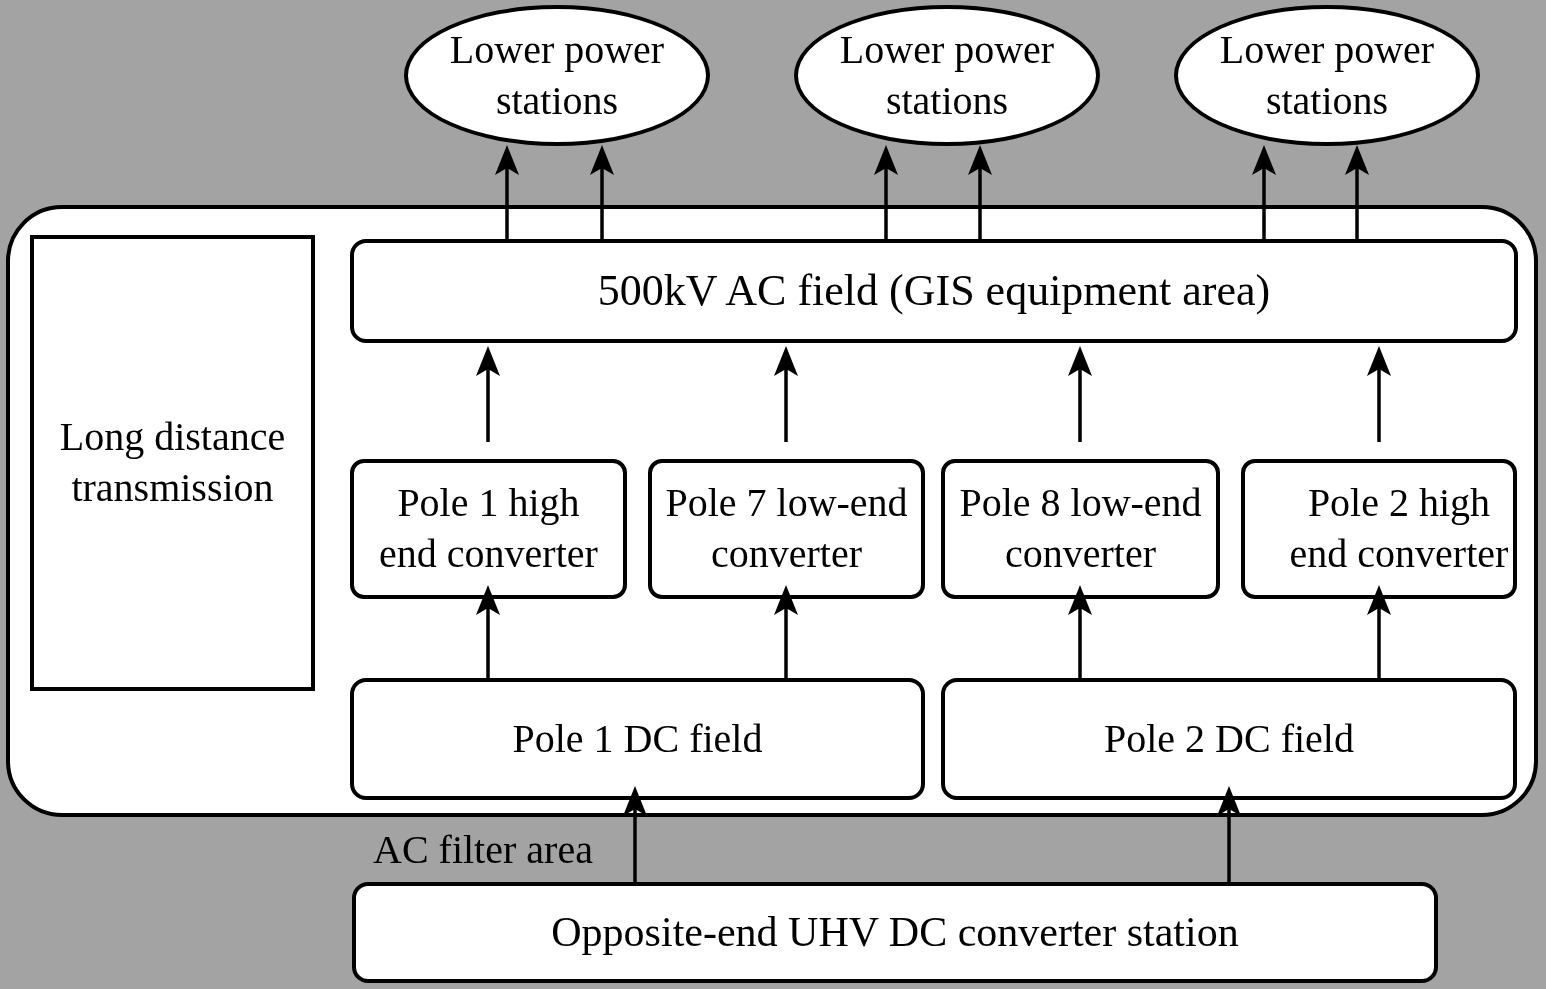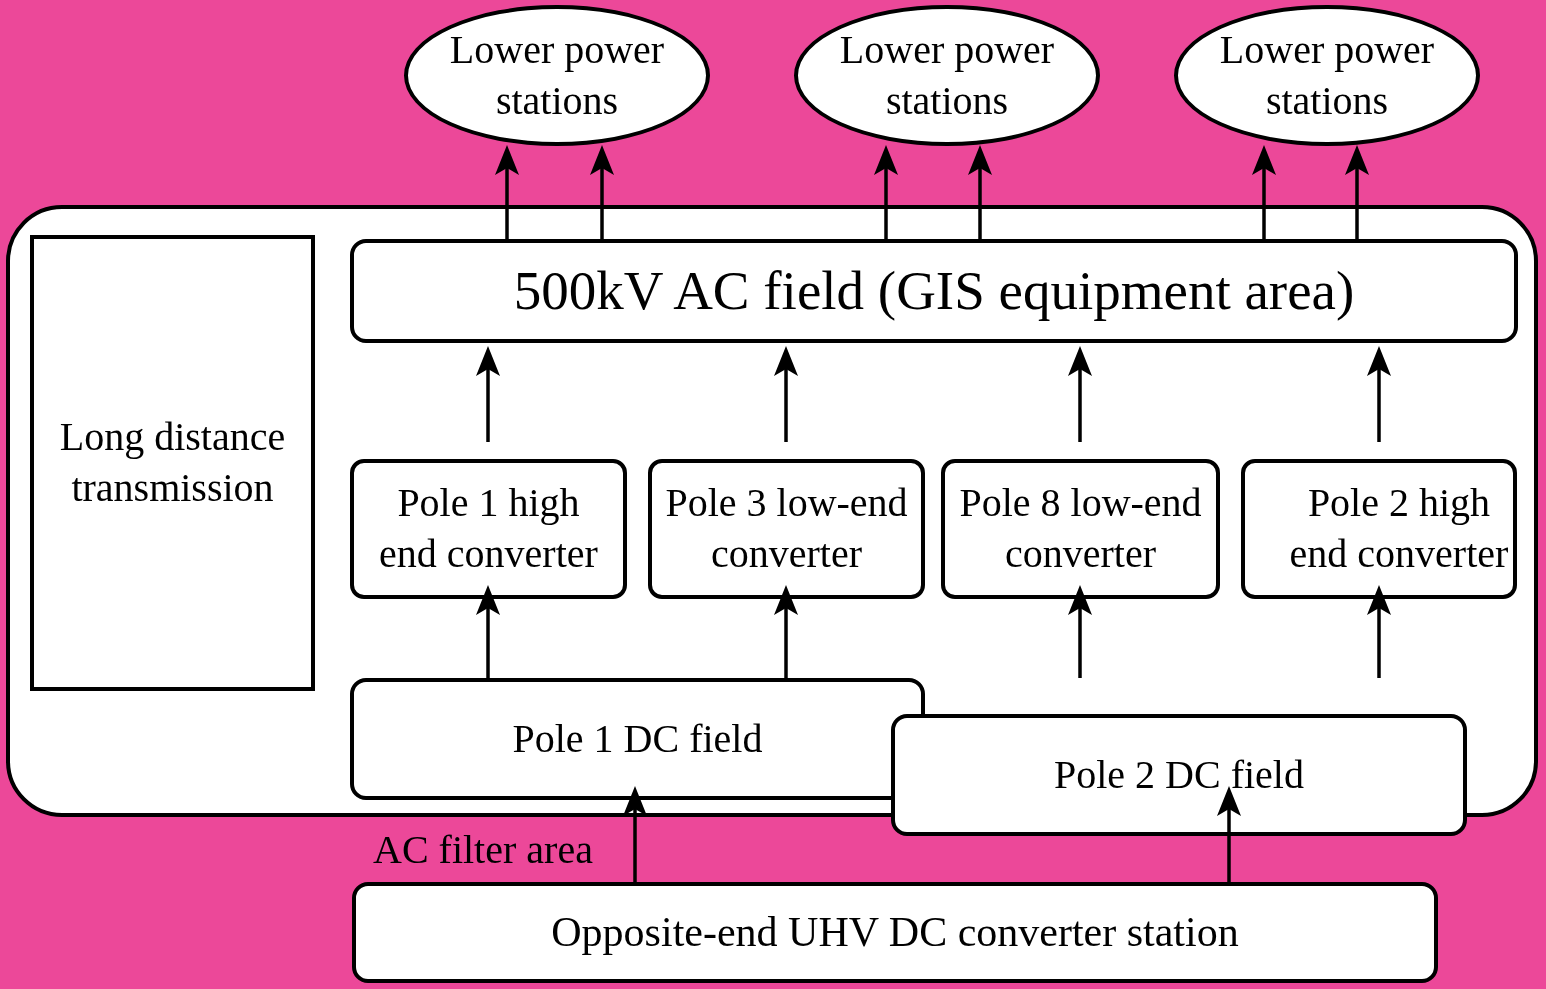--- a/index.html
+++ b/index.html
@@ -1,43 +1,43 @@
 <!DOCTYPE html>
 <html><head>
 <meta charset="utf-8">
 <style>
   html,body{margin:0;padding:0;background:#ffffff;}
   .canvas{
-    position:relative;width:1546px;height:989px;background:#ec4899;
+    position:relative;width:1546px;height:989px;background:#a3a3a3;
     font-family:"Liberation Serif","DejaVu Serif",serif;color:#000;
     overflow:hidden;
   }
   .node{
     position:absolute;box-sizing:border-box;border:4px solid #000;background:#fff;
     display:flex;align-items:center;justify-content:center;
     text-align:center;white-space:pre-line;line-height:1.27;
   }
   .ellipse{border-radius:50%;font-size:40px;}
   .e1{left:404px;top:5px;width:306px;height:141px;}
   .e2{left:794px;top:5px;width:306px;height:141px;}
   .e3{left:1174px;top:5px;width:306px;height:141px;}
   .outer{
     left:6px;top:205px;width:1532px;height:612px;border-radius:56px;
     background:#fff;
   }
   .long-box{left:30px;top:235px;width:285px;height:456px;border-radius:0;font-size:40px;font-family:Liberation Serif, serif;}
-  .ac-field{left:350px;top:239px;width:1168px;height:104px;border-radius:16px;font-size:55px;}
+  .ac-field{left:350px;top:239px;width:1168px;height:104px;border-radius:16px;font-size:44px;}
   .conv{top:459px;height:140px;border-radius:14px;font-size:40px;}
   .c1{left:350px;width:277px;}
   .c2{left:648px;width:277px;}
   .c3{left:941px;width:279px;}
   .c4{left:1241px;width:276px;padding-left:40px;}
   .dc{top:678px;height:122px;border-radius:16px;font-size:40px;}
   .d1{left:350px;width:575px;}
-  .d2{left:891px;width:576px;margin-top:36px;}
+  .d2{left:941px;width:576px;}
   .bottom-box{left:352px;top:882px;width:1086px;height:101px;border-radius:16px;font-size:42px;}
   .ac-filter{
     position:absolute;left:373px;top:828px;font-size:40px;line-height:1.1;
     white-space:nowrap;
   }
   svg.arrows{position:absolute;left:0;top:0;width:1546px;height:989px;z-index:6;pointer-events:none;}
 </style>
 </head>
 <body>
 
@@ -52,21 +52,21 @@
   <div class="node ellipse e3">Lower power
 stations</div>
 
   <div class="node long-box">Long distance
 transmission</div>
 
   <div class="node ac-field">500kV AC field (GIS equipment area)</div>
 
   <div class="node conv c1">Pole 1 high
 end converter</div>
-  <div class="node conv c2">Pole 3 low-end
+  <div class="node conv c2">Pole 7 low-end
 converter</div>
   <div class="node conv c3">Pole 8 low-end
 converter</div>
   <div class="node conv c4">Pole 2 high
 end converter</div>
 
   <div class="node dc d1">Pole 1 DC field</div>
   <div class="node dc d2">Pole 2 DC field</div>
 
   <div class="ac-filter">AC filter area</div>

